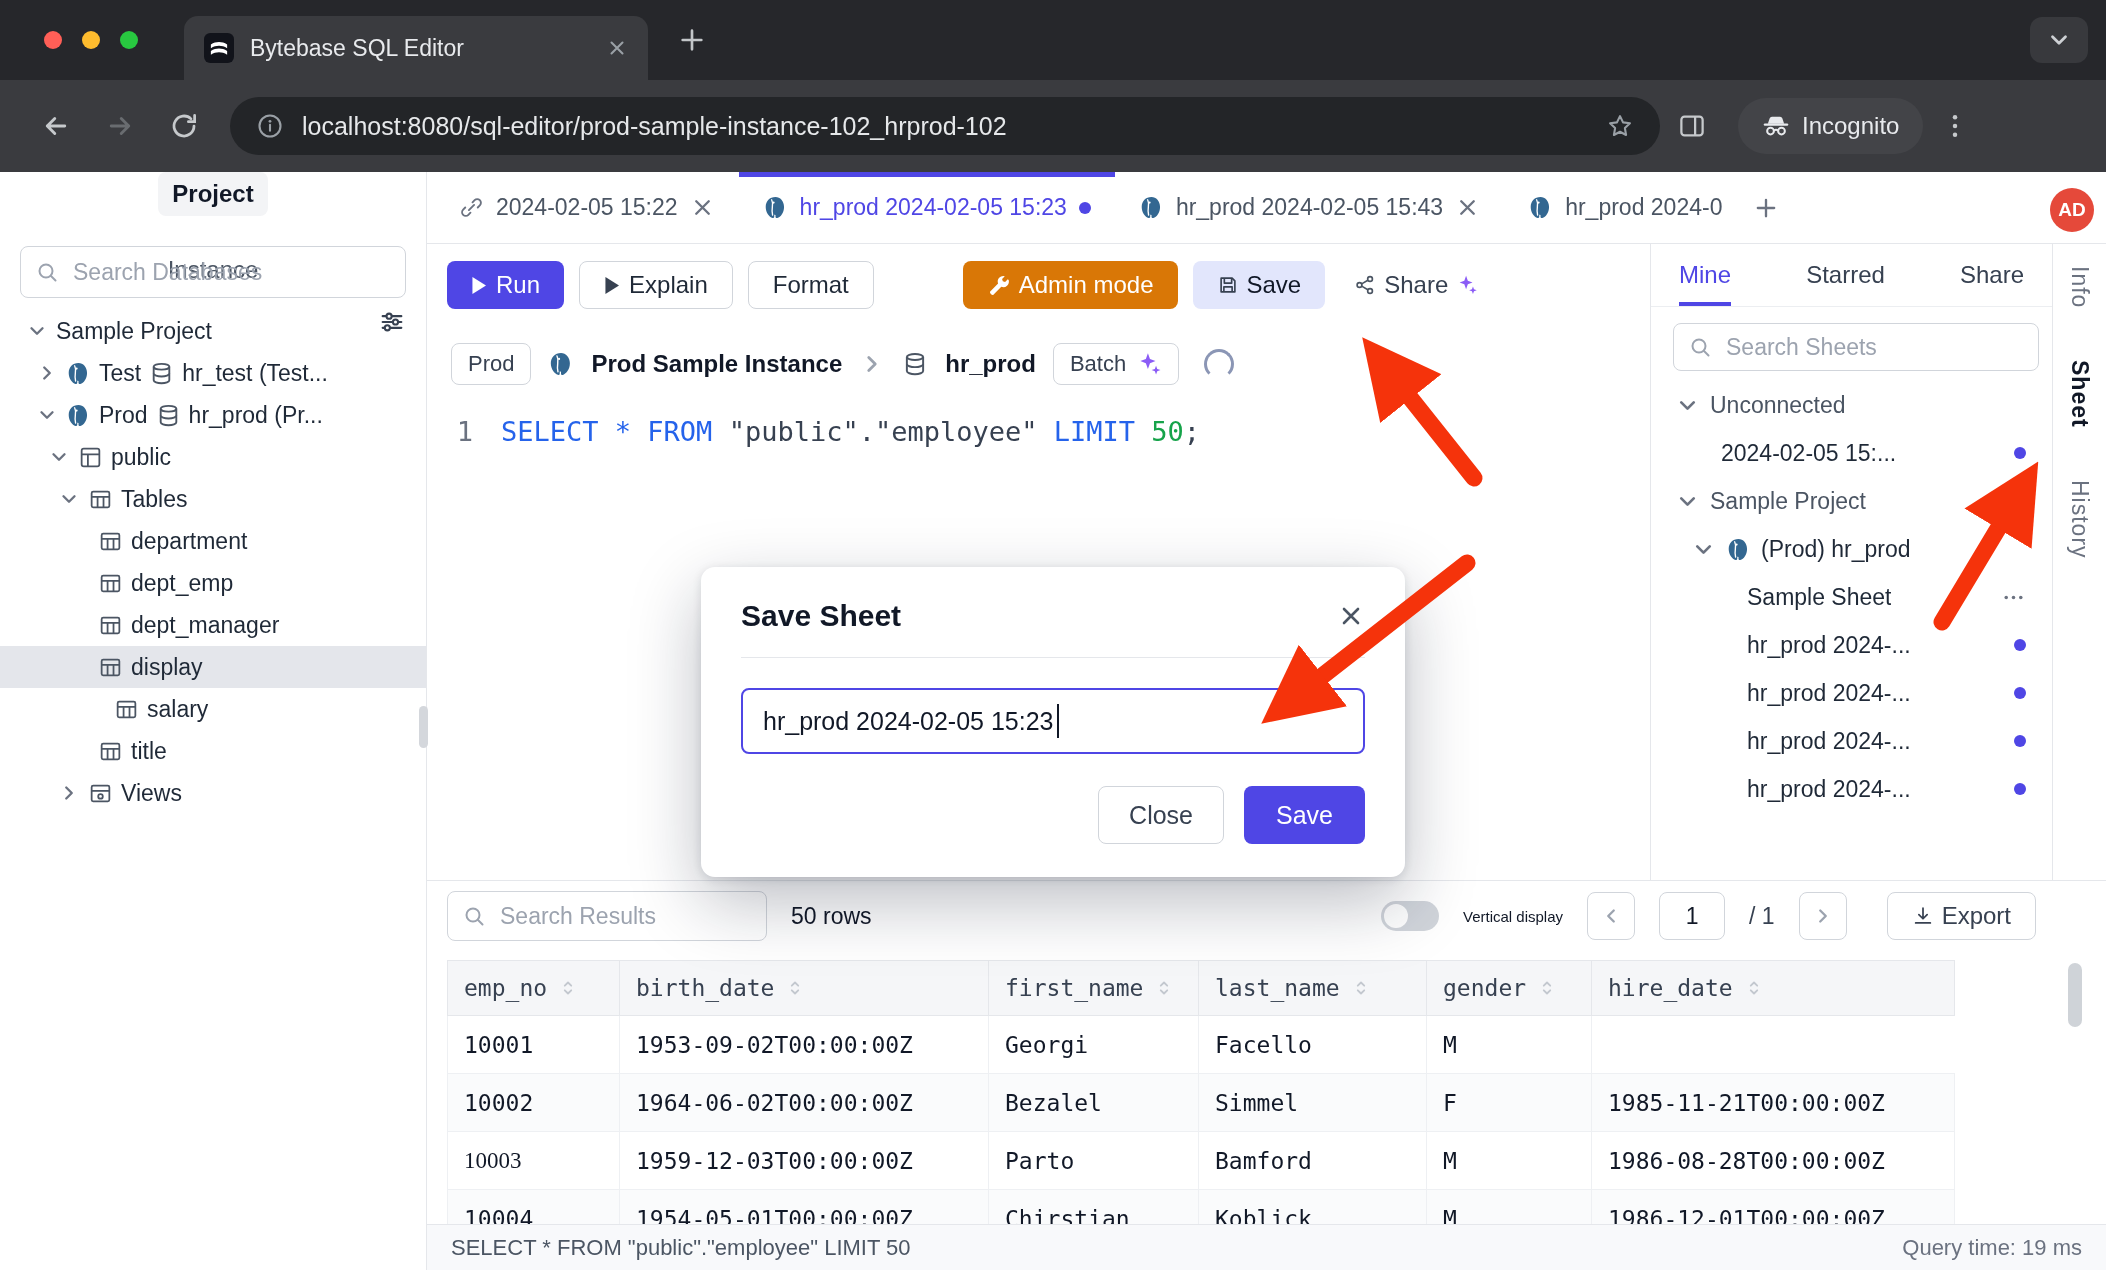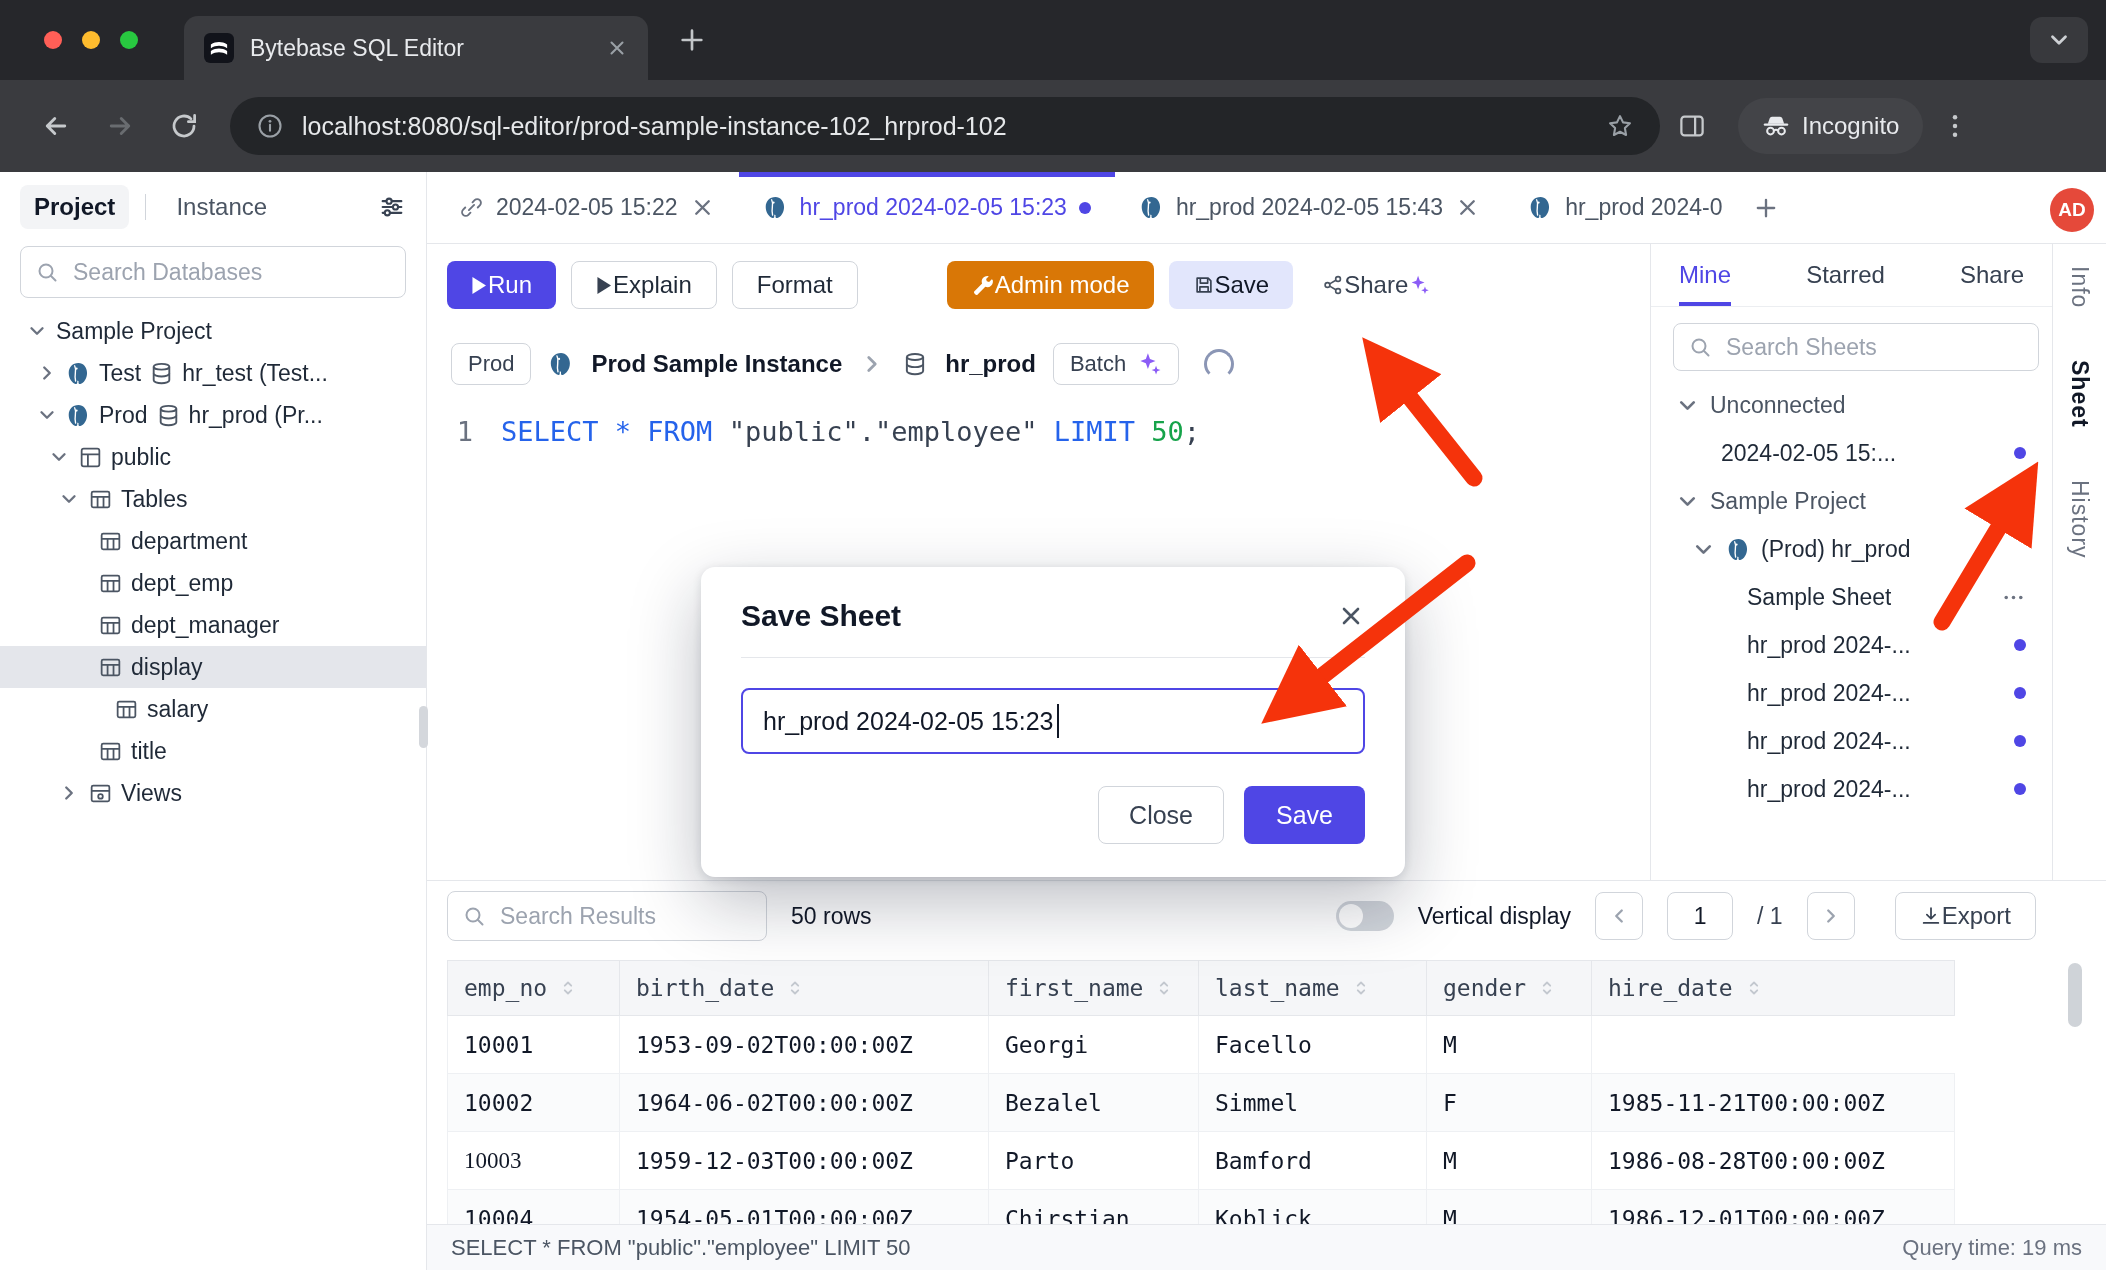--- a/index.html
+++ b/index.html
@@ -31,21 +31,21 @@
   .url-text{color:#e6e8ea;font-size:25px;flex:1;white-space:nowrap;overflow:hidden;}
   .urlbar .icon{width:28px;height:28px;}
   .incognito{height:56px;border-radius:28px;background:#434448;display:flex;align-items:center;gap:12px;
     padding:0 24px;margin-left:14px;}
   .incog-label{color:#e8eaed;font-size:24px;}
   .incognito .icon{width:28px;height:28px;}
 
   
   .sidebar{position:absolute;left:0;top:172px;bottom:0;width:427px;border-right:1px solid #e5e7eb;
     box-sizing:border-box;background:#fff;z-index:2;}
-  .sb-header{height:70px;display:flex;align-items:center;padding:0 20px;gap:16px;}
+  .sb-header{height:70px;display:flex;align-items:center;padding:0 20px;gap:16px;flex-direction:column;}
   .sb-tab{font-size:24px;color:#4b5563;padding:8px 14px;border-radius:8px;}
   .sb-tab.active{color:#111827;font-weight:700;background:#f3f4f6;}
   .sb-divider{width:1px;height:26px;background:#d1d5db;}
   .sb-filter{margin-left:auto;width:28px;height:28px;color:#374151;}
   .searchbox{margin:4px 20px 12px;height:52px;border:1px solid #d1d5db;border-radius:8px;display:flex;
     align-items:center;gap:12px;padding:0 14px;box-sizing:border-box;background:#fff;}
   .searchbox input{border:none;outline:none;font-size:23px;color:#111827;flex:1;background:transparent;
     font-family:inherit;min-width:0;}
   .searchbox input::placeholder{color:#9ca3af;}
   .tree-row{height:42px;display:flex;align-items:center;gap:8px;font-size:23px;color:#1f2937;box-sizing:border-box;}
@@ -65,21 +65,21 @@
   .etab.active::before{content:"";position:absolute;left:0;right:0;top:0;height:5px;background:#4f46e5;}
   .etab-close{width:20px;height:20px;color:#6b7280;}
   .dot{width:12px;height:12px;border-radius:50%;background:#4f46e5;flex:0 0 auto;}
   .newtab-editor{align-self:center;width:28px;height:28px;color:#6b7280;margin-left:6px;}
   .avatar{position:absolute;right:12px;top:188px;width:44px;height:44px;border-radius:50%;background:#e5493a;
     color:#fff;font-size:19px;font-weight:700;display:flex;align-items:center;justify-content:center;z-index:5;}
 
   
   .toolbar{position:absolute;left:427px;top:256px;width:1223px;height:58px;display:flex;align-items:center;
     gap:15px;padding-left:20px;box-sizing:border-box;}
-  .btn{height:48px;display:flex;align-items:center;gap:0;padding:0 24px;border-radius:8px;font-size:24px;
+  .btn{height:48px;display:flex;align-items:center;gap:8px;padding:0 24px;border-radius:8px;font-size:24px;
     box-sizing:border-box;white-space:nowrap;}
   .btn .icon{width:22px;height:22px;}
   .btn-run{background:#4f46e5;color:#fff;}
   .btn-outline{border:1px solid #d1d5db;color:#1f2937;background:#fff;}
   .btn-admin{background:#d97706;color:#fff;margin-left:74px;}
   .btn-admin .icon{width:24px;height:24px;}
   .btn-save{background:#e2e6fc;color:#111827;}
   .btn-save .icon{color:#374151;}
   .btn-share{color:#374151;padding:0 14px;}
   .btn-share .icon{color:#4b5563;}
@@ -131,21 +131,21 @@
 
   
   .results{position:absolute;left:427px;top:880px;right:0;bottom:46px;border-top:1px solid #e5e7eb;
     box-sizing:border-box;background:#fff;}
   .res-toolbar{height:60px;display:flex;align-items:center;gap:24px;padding:10px 70px 0 20px;box-sizing:border-box;}
   .res-toolbar .searchbox{margin:0;width:320px;height:50px;}
   .rowcount{font-size:23px;color:#111827;white-space:nowrap;}
   .spacer{flex:1;}
   .toggle{width:58px;height:30px;border-radius:15px;background:#d1d5db;position:relative;flex:0 0 auto;}
   .knob{position:absolute;left:3px;top:3px;width:24px;height:24px;border-radius:50%;background:#fff;}
-  .toggle-label{font-size:23px;color:#111827;white-space:nowrap;}
+  .toggle-label{font-size:15px;color:#111827;white-space:nowrap;}
   .pgbtn{width:48px;height:48px;border:1px solid #d1d5db;border-radius:8px;display:flex;align-items:center;
     justify-content:center;color:#9ca3af;box-sizing:border-box;}
   .pgbtn .icon{width:22px;height:22px;}
   .pginput{width:66px;height:48px;border:1px solid #d1d5db;border-radius:8px;text-align:center;font-size:23px;
     color:#111827;box-sizing:border-box;font-family:inherit;outline:none;}
   .pgtotal{font-size:23px;color:#374151;white-space:nowrap;}
   .btn-export{border:1px solid #d1d5db;color:#374151;background:#fff;}
   .table{position:absolute;left:20px;top:79px;}
   .thead{display:flex;height:56px;background:#f5f6f8;border-top:1px solid #e5e7eb;border-bottom:1px solid #e5e7eb;
     border-left:1px solid #e5e7eb;box-sizing:border-box;}

